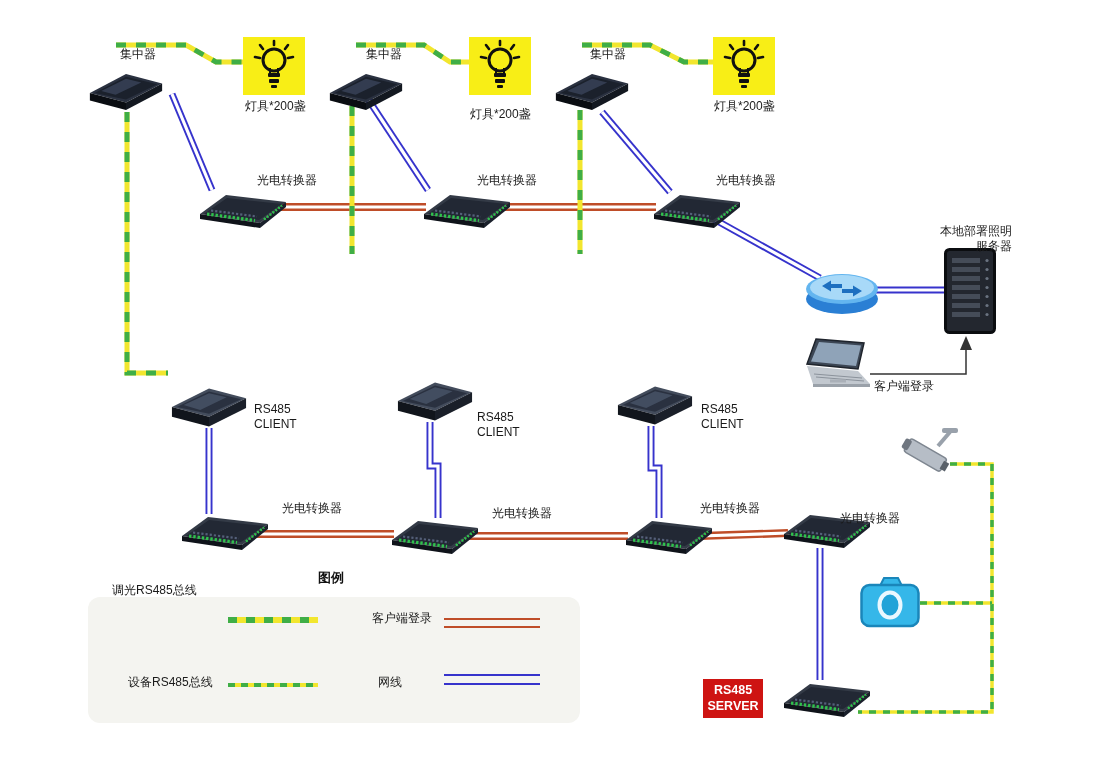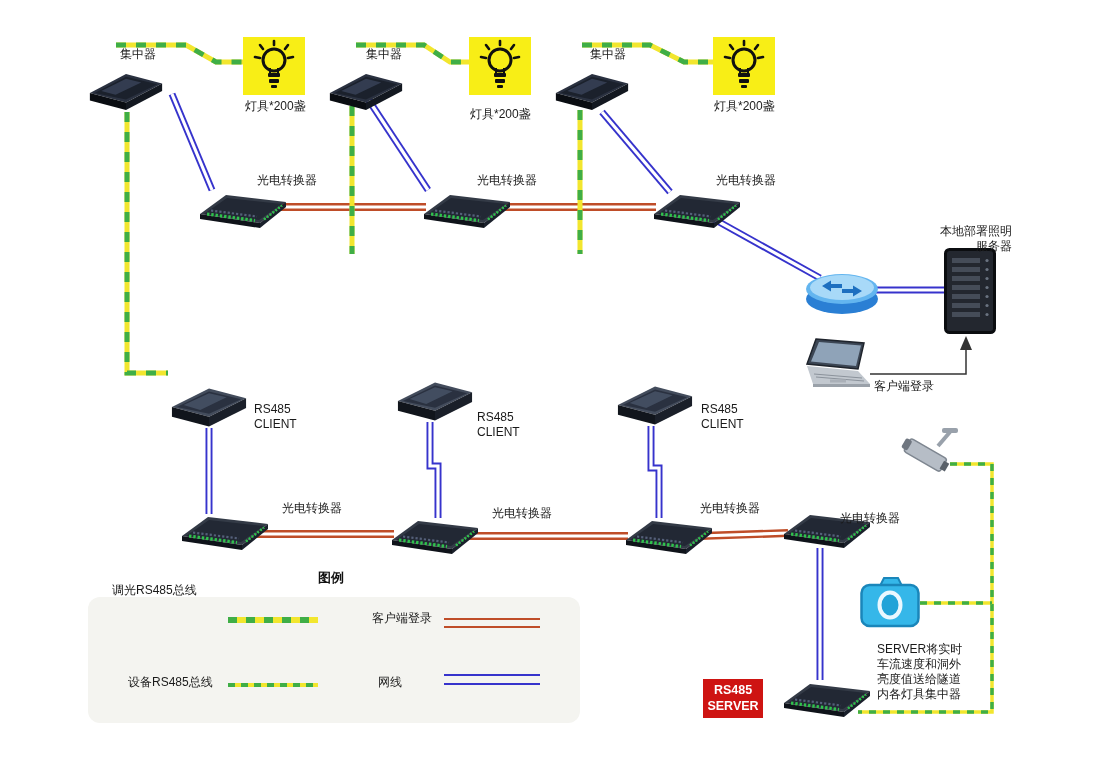--- a/index.html
+++ b/index.html
@@ -376,24 +376,20 @@
   <div class="lbl pre" style="left:477px;top:410px;white-space:pre-line">RS485
 CLIENT</div>
   <div class="lbl pre" style="left:701px;top:402px;white-space:pre-line">RS485
 CLIENT</div>
 
   <div class="lbl" style="left:282px;top:501px">光电转换器</div>
   <div class="lbl" style="left:492px;top:506px">光电转换器</div>
   <div class="lbl" style="left:700px;top:501px">光电转换器</div>
   <div class="lbl" style="left:840px;top:511px">光电转换器</div>
 
-  <div class="lbl pre" style="left:877px;top:642px;width:110px;white-space:pre-line">SERVER将实时
-车流速度和洞外
-亮度值送给隧道
-内各灯具集中器</div>
 
   <div class="badge" style="left:703px;top:679px;width:60px">RS485
 SERVER</div>
 
   <div class="legend-title" style="left:318px;top:569px">图例</div>
 
   <div class="lbl" style="left:112px;top:583px">调光RS485总线</div>
   <div class="swatch sw-dim" style="left:228px;top:617px"></div>
 
   <div class="lbl" style="left:372px;top:611px">客户端登录</div>

